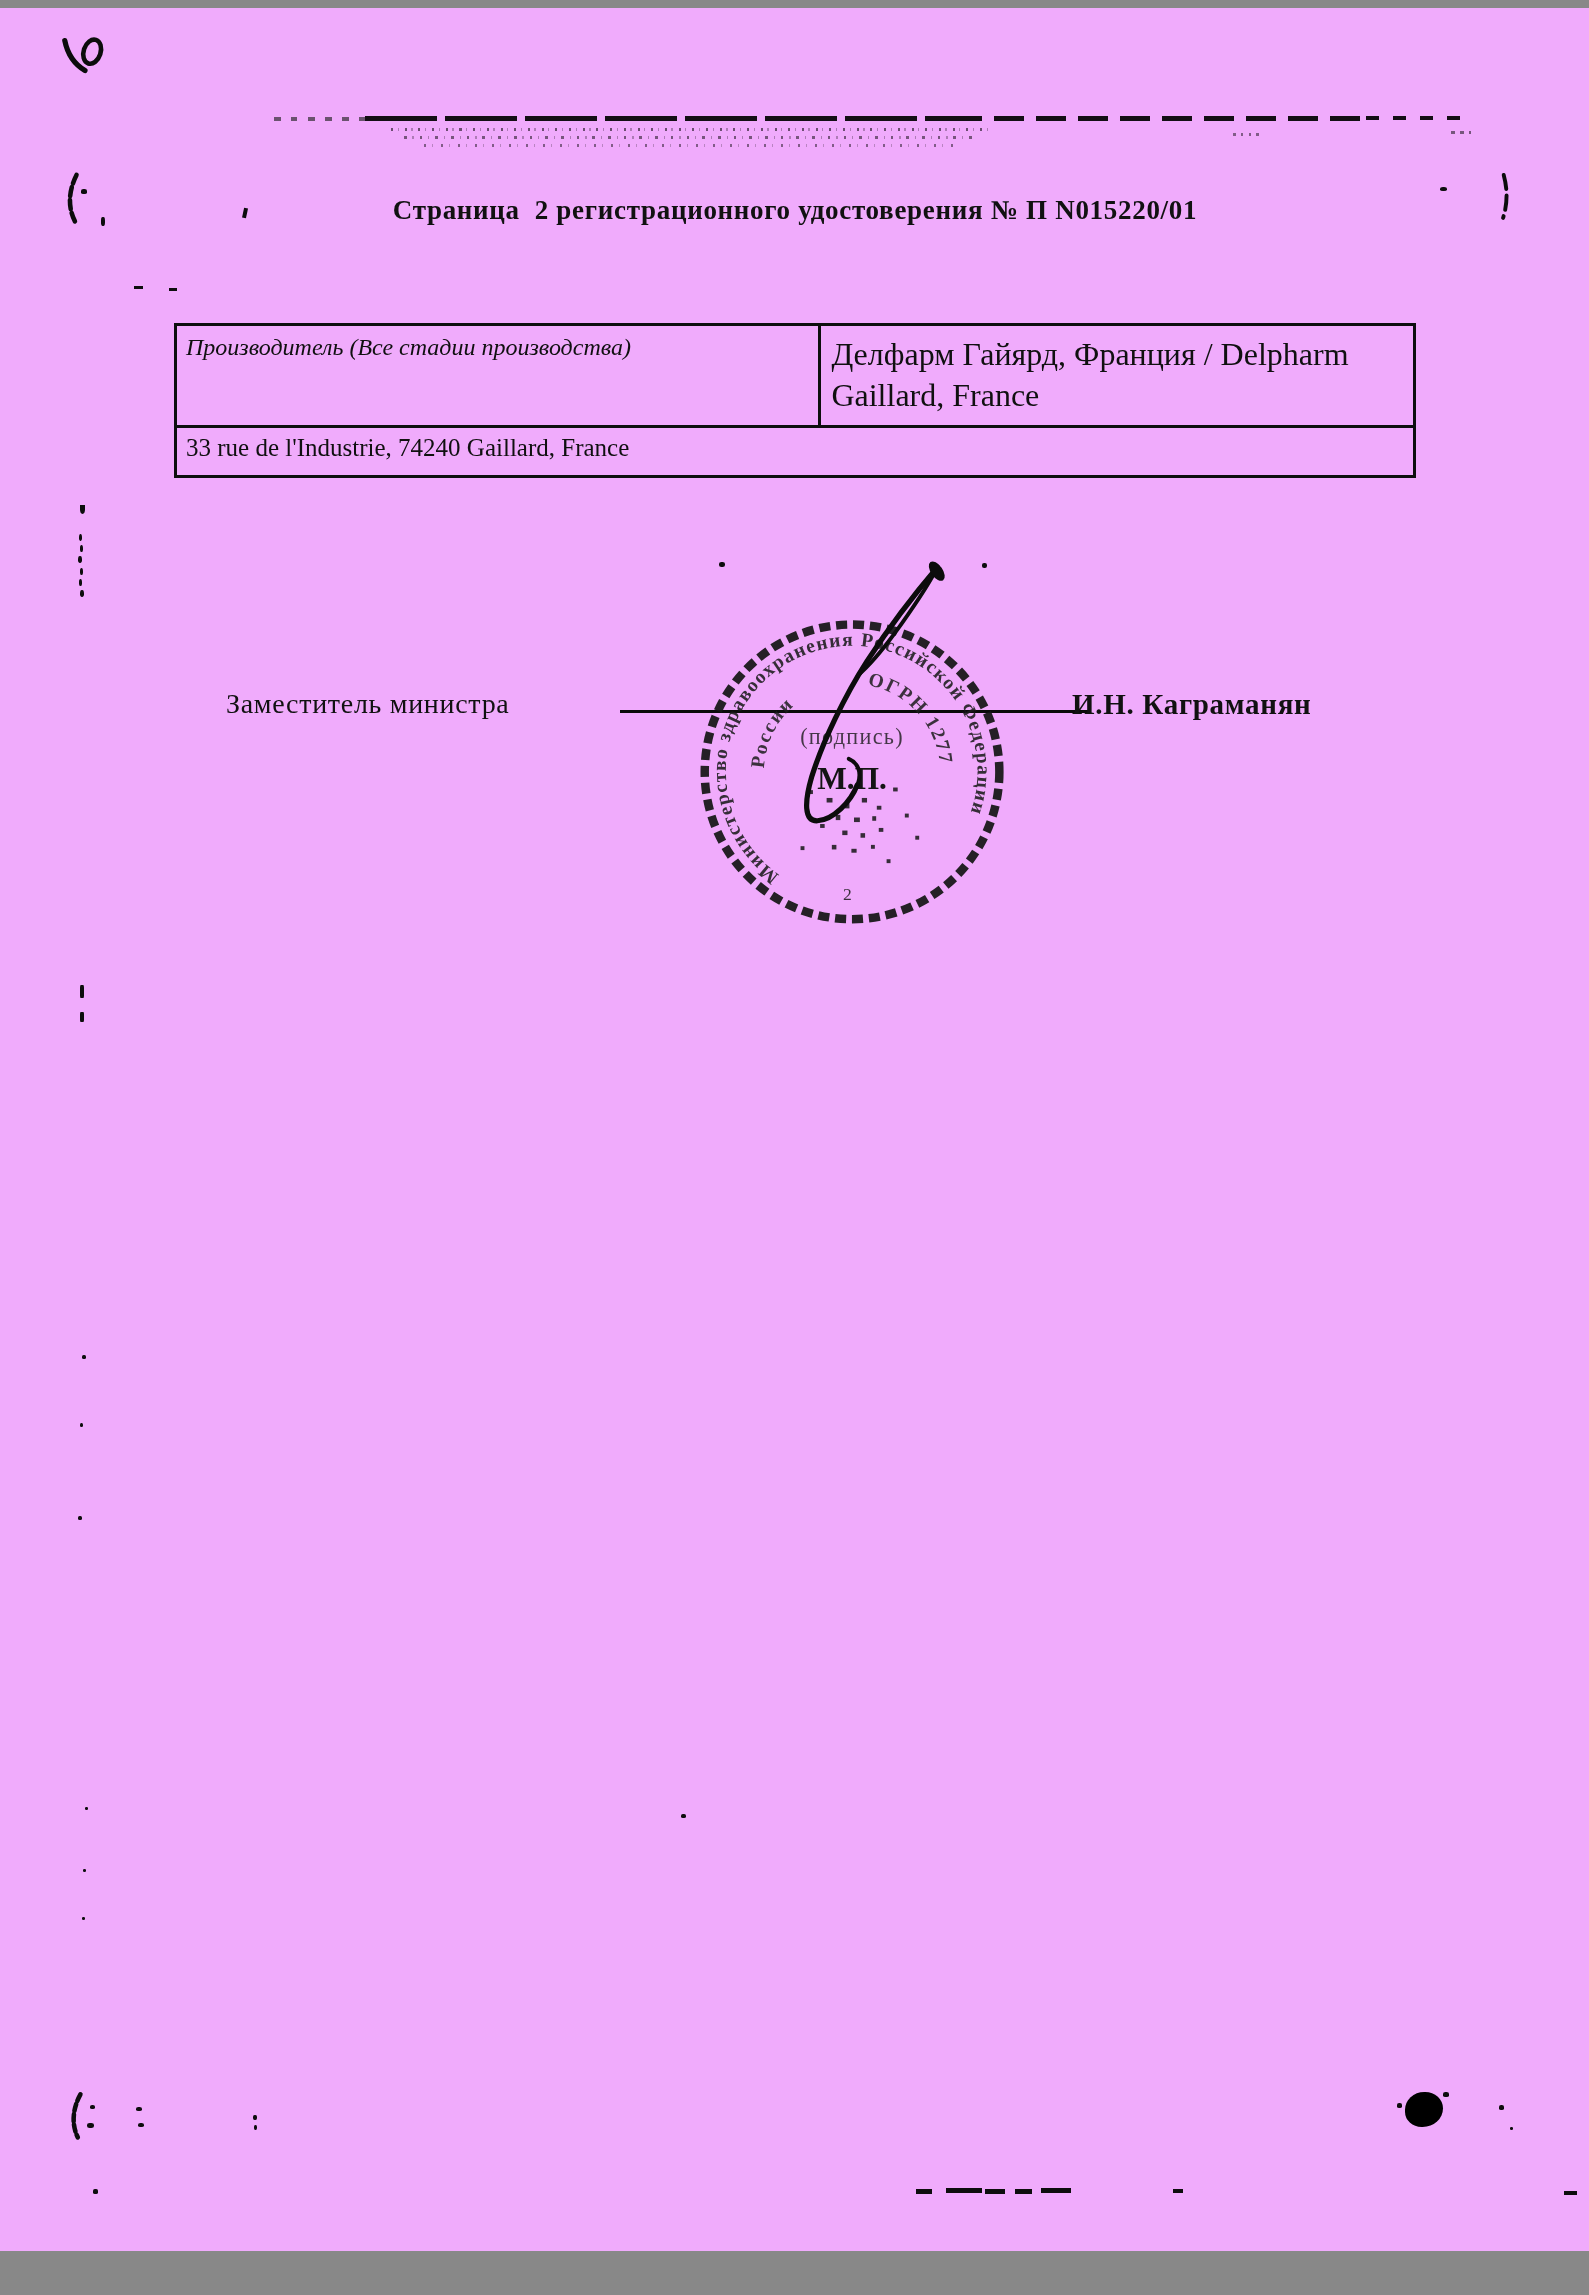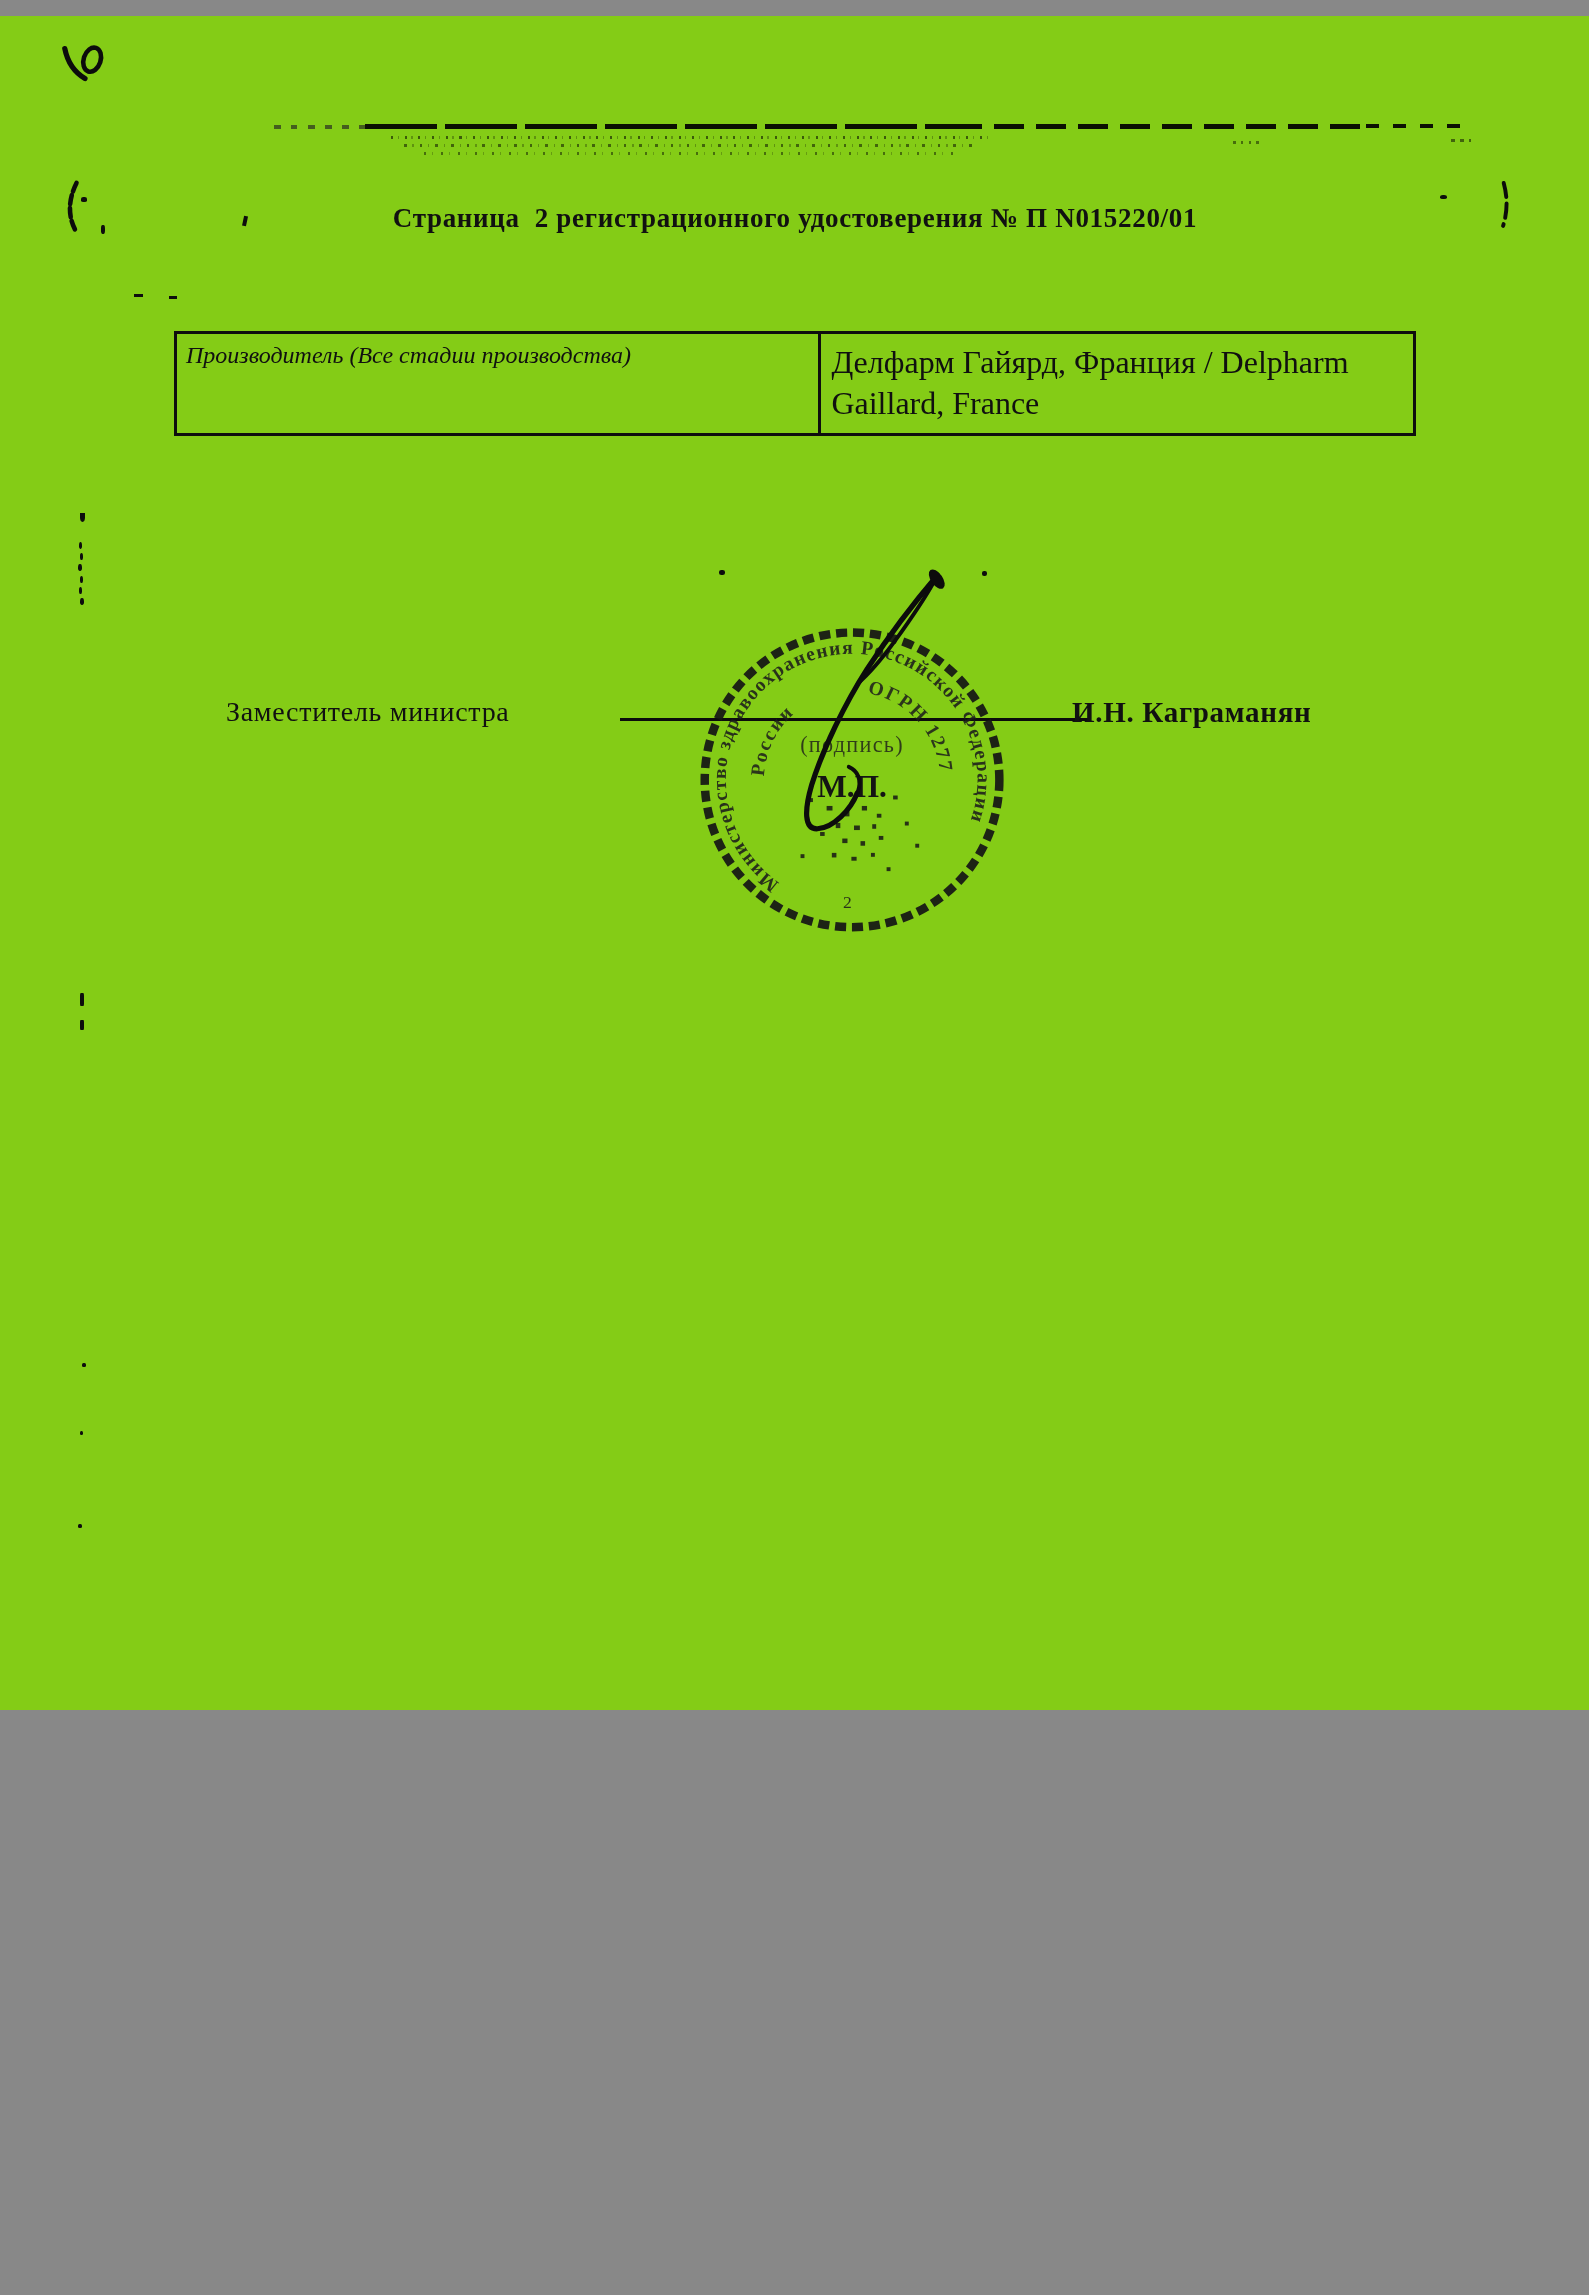--- a/index.html
+++ b/index.html
@@ -1,21 +1,21 @@
 <!DOCTYPE html>
 <html style="font-size:10.4px"><head>
 <meta charset="utf-8">
 <style>
   * { box-sizing: border-box; }
   html,body { margin:0; padding:0; background:#888; }
   .page {
     position: relative;
-    width: 1590px; height: 1694px;
-    margin: 16px auto;
-    background: #84cc16;
+    width: 1590px; height: 2243px;
+    margin: 8px auto;
+    background: #f0abfc;
     color: #111;
     font-family: "Liberation Serif", "DejaVu Serif", serif;
     overflow: hidden;
   }
   .speck { position:absolute; background:#0d0d0d; border-radius:40%; }
 
   .doc-title {
     position:absolute; left:0; right:0; top:187px;
     text-align:center; font-size:27px; font-weight:700;
     letter-spacing:0.7px; white-space:pre;
@@ -85,20 +85,23 @@
   <div class="doc-title">Страница  2 регистрационного удостоверения № П N015220/01</div>
   <div class="tick" style="left:243px;top:200px;width:3.9px;height:10.4px;transform:rotate(12deg)"></div>
   <div class="tick" style="left:134px;top:278px;width:8.5px;height:3.3px"></div>
   <div class="tick" style="left:169px;top:280px;width:7.8px;height:3.3px"></div>
 
   <table class="reg">
     <tbody>
     <tr>
       <td class="producer-label">Производитель (Все стадии производства)</td>
       <td class="producer-value">Делфарм Гайярд, Франция / Delpharm Gaillard, France</td>
+    </tr>
+    <tr>
+      <td class="address-cell" colspan="2">33 rue de l'Industrie, 74240 Gaillard, France</td>
     </tr>
   </tbody>
     </table>
 
   <div class="sig-role">Заместитель министра</div>
   <div class="sig-line"></div>
   <div class="sig-name">И.Н. Каграманян</div>
 
   <svg class="stamp-svg" viewBox="1040 838 540 584">
     <g fill="none" stroke="#161616" opacity="0.93">

